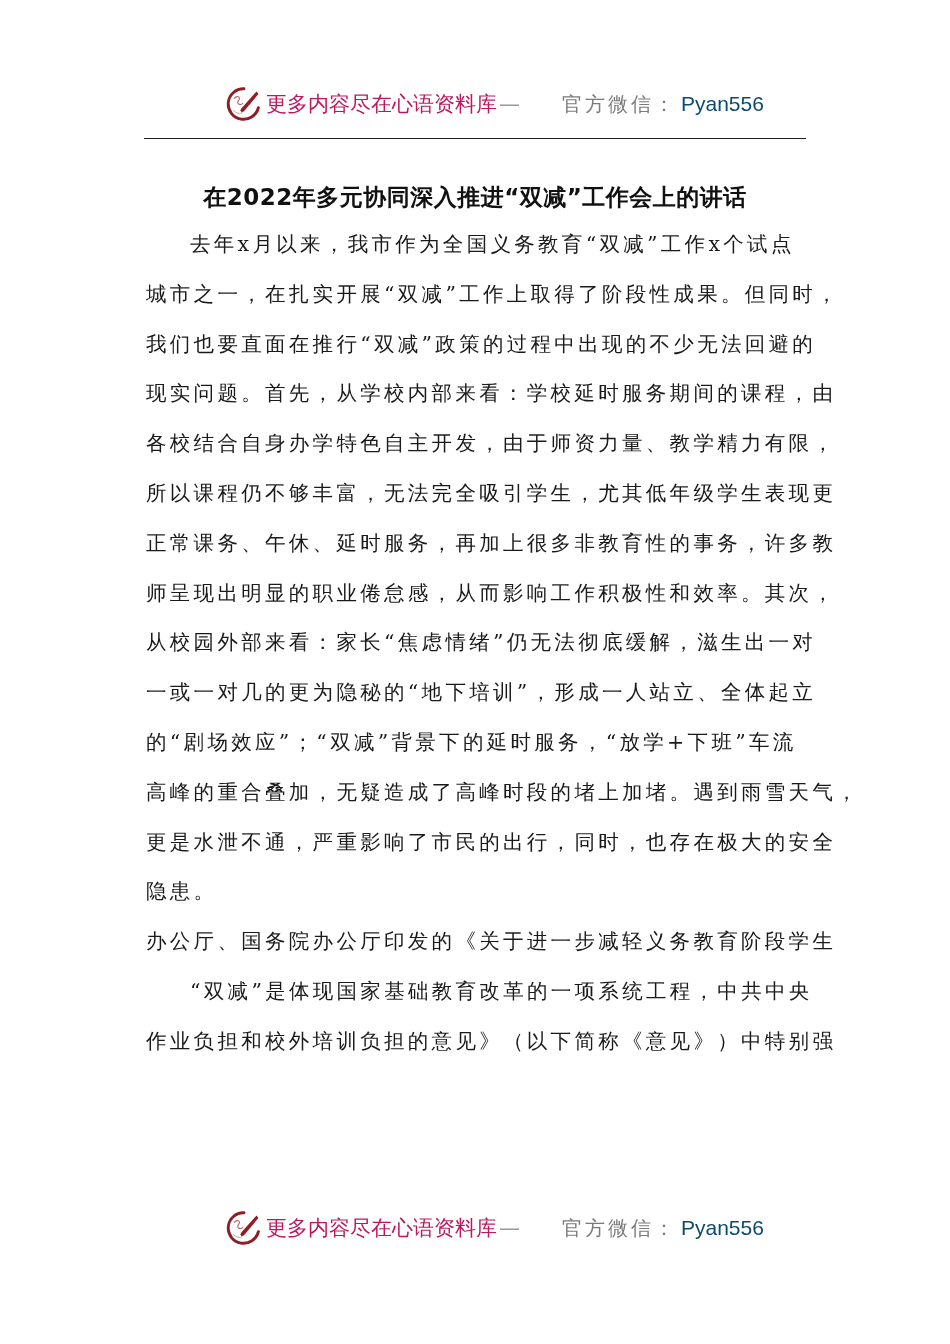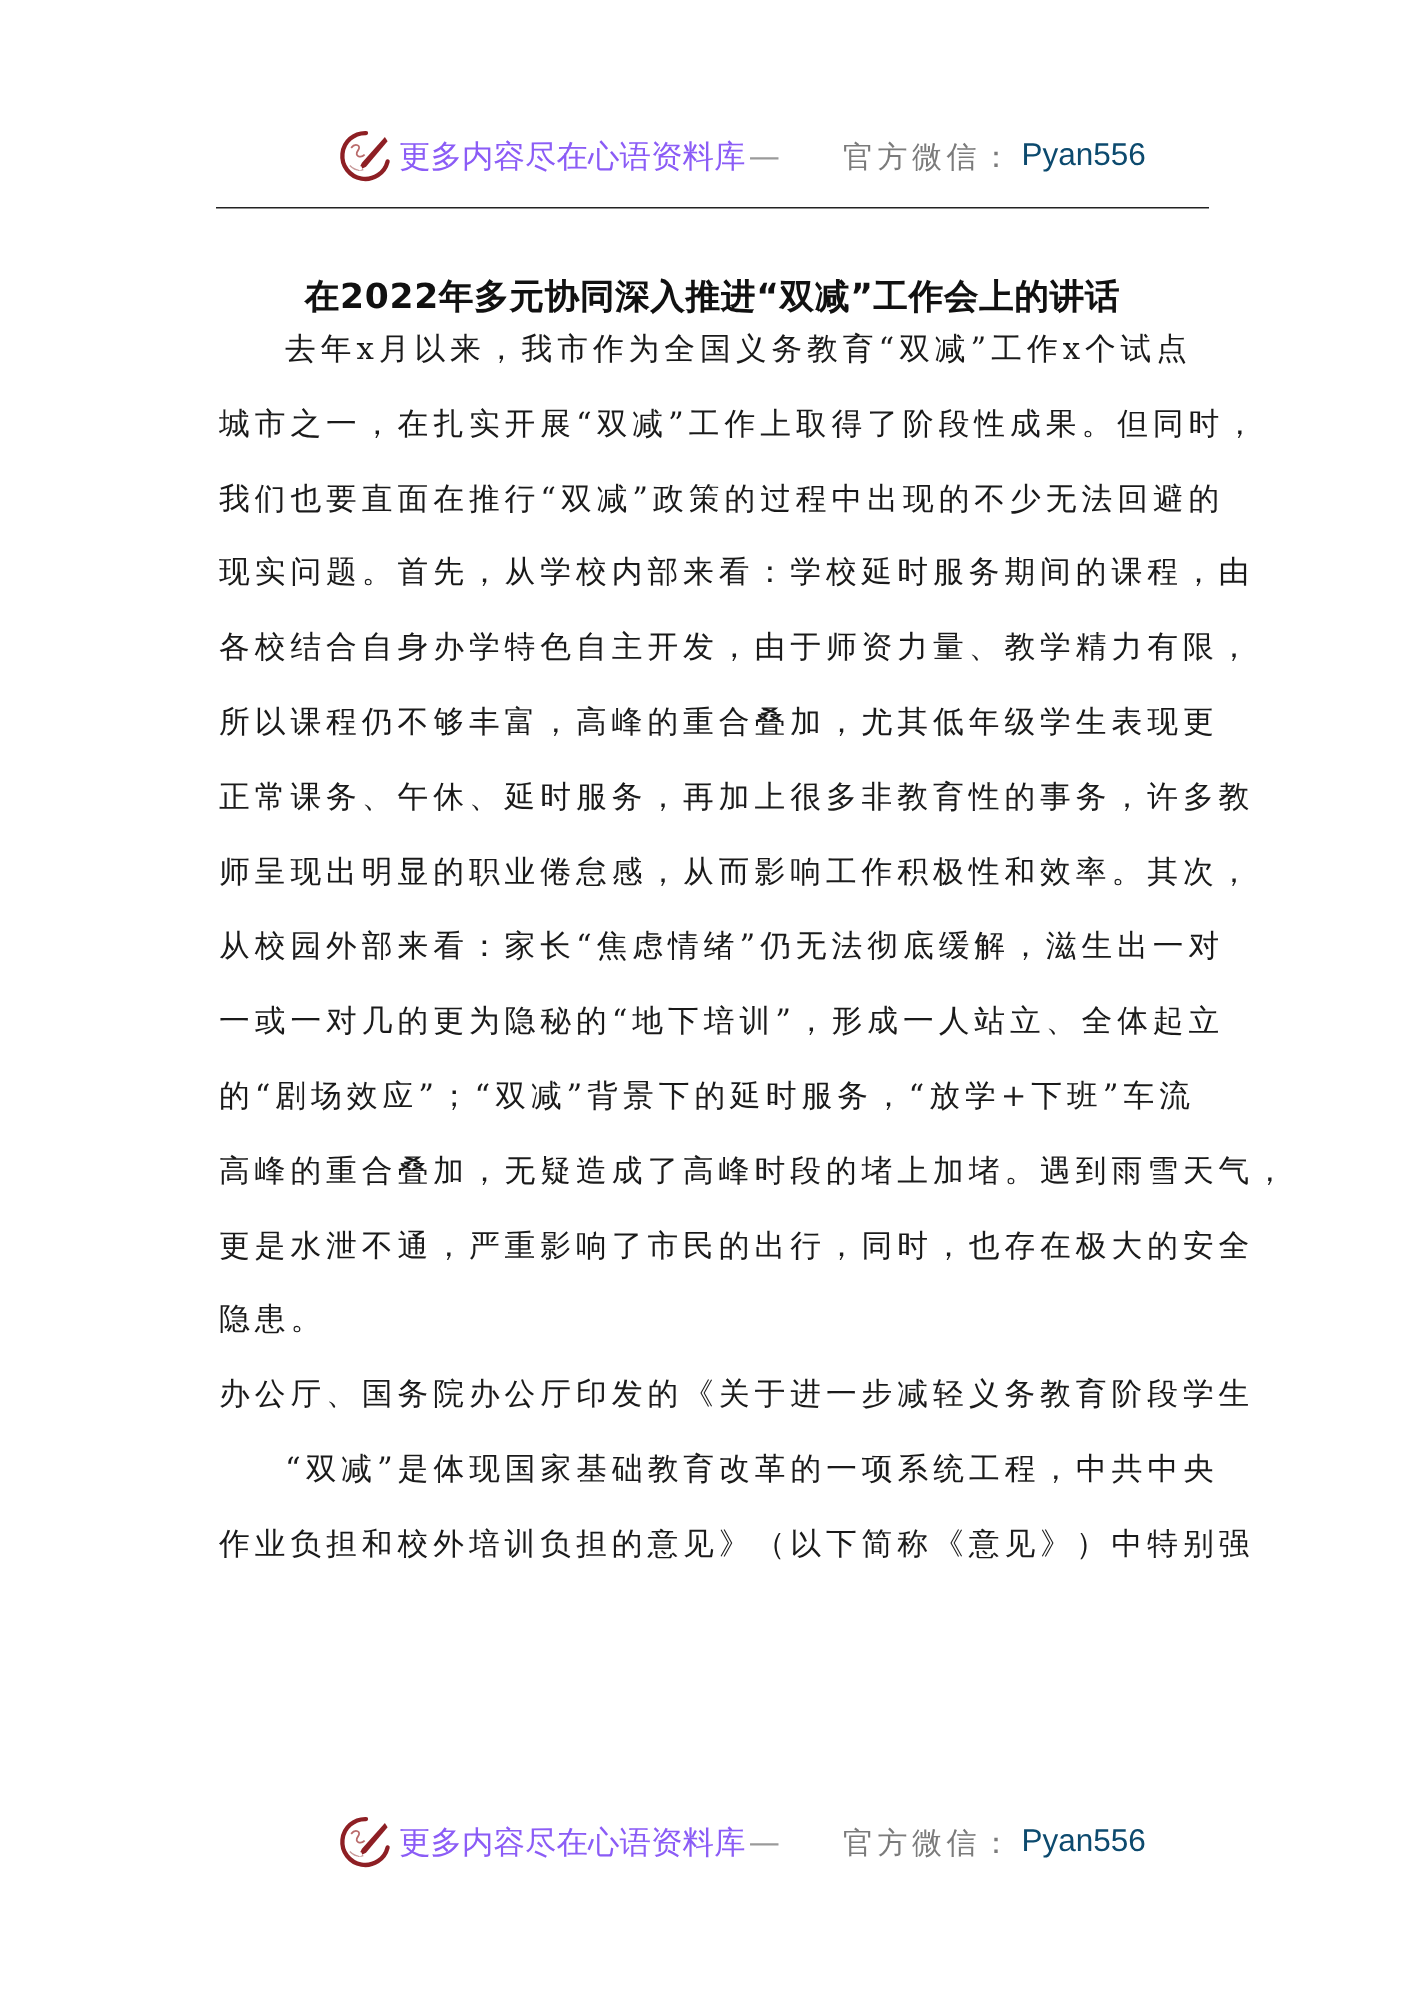--- a/index.html
+++ b/index.html
@@ -27,21 +27,21 @@
     .watermark.bottom { top: 1208px; }
     .wm-logo {
       width: 36px;
       height: 36px;
       margin-right: 4px;
       flex: 0 0 auto;
     }
     .wm-text-cn {
       font-family: "DejaVu Serif", "Liberation Serif", serif;
       font-size: 21px;
-      color: #8b5cf6;
+      color: #be185d;
       letter-spacing: 0px;
     }
     .wm-dash {
       font-family: "DejaVu Sans", sans-serif;
       font-size: 21px;
       color: #9a9a9a;
       margin: 0 2px;
     }
     .wm-text-grey {
       font-family: "DejaVu Serif", "Liberation Serif", serif;
@@ -72,21 +72,21 @@
       text-align: center;
       font-family: "DejaVu Sans", "Liberation Sans", sans-serif;
       font-weight: bold;
       font-size: 23px;
       letter-spacing: 0.5px;
       color: #111;
     }
     .content {
       position: absolute;
       left: 146px;
-      top: 215px;
+      top: 227px;
       width: 664px;
     }
     .para-line {
       height: 49.8px;
       line-height: 34px;
       font-size: 20.5px;
       letter-spacing: 3.3px;
       white-space: nowrap;
       color: #1a1a1a;
     }
@@ -115,21 +115,21 @@
 
 <h1 class="title">在2022年多元协同深入推进“双减”工作会上的讲话</h1>
 
 <div class="content">
   <div>
     <div class="para-line indent">去年x月以来，我市作为全国义务教育“双减”工作x个试点</div>
     <div class="para-line">城市之一，在扎实开展“双减”工作上取得了阶段性成果。但同时，</div>
     <div class="para-line">我们也要直面在推行“双减”政策的过程中出现的不少无法回避的</div>
     <div class="para-line">现实问题。首先，从学校内部来看：学校延时服务期间的课程，由</div>
     <div class="para-line">各校结合自身办学特色自主开发，由于师资力量、教学精力有限，</div>
-    <div class="para-line">所以课程仍不够丰富，高峰的重合叠加，尤其低年级学生表现更</div>
+    <div class="para-line">所以课程仍不够丰富，无法完全吸引学生，尤其低年级学生表现更</div>
     <div class="para-line">正常课务、午休、延时服务，再加上很多非教育性的事务，许多教</div>
     <div class="para-line">师呈现出明显的职业倦怠感，从而影响工作积极性和效率。其次，</div>
     <div class="para-line">从校园外部来看：家长“焦虑情绪”仍无法彻底缓解，滋生出一对</div>
     <div class="para-line">一或一对几的更为隐秘的“地下培训”，形成一人站立、全体起立</div>
     <div class="para-line">的“剧场效应”；“双减”背景下的延时服务，“放学+下班”车流</div>
     <div class="para-line">高峰的重合叠加，无疑造成了高峰时段的堵上加堵。遇到雨雪天气，</div>
     <div class="para-line">更是水泄不通，严重影响了市民的出行，同时，也存在极大的安全</div>
     <div class="para-line">隐患。</div>
   </div>
   <div>

